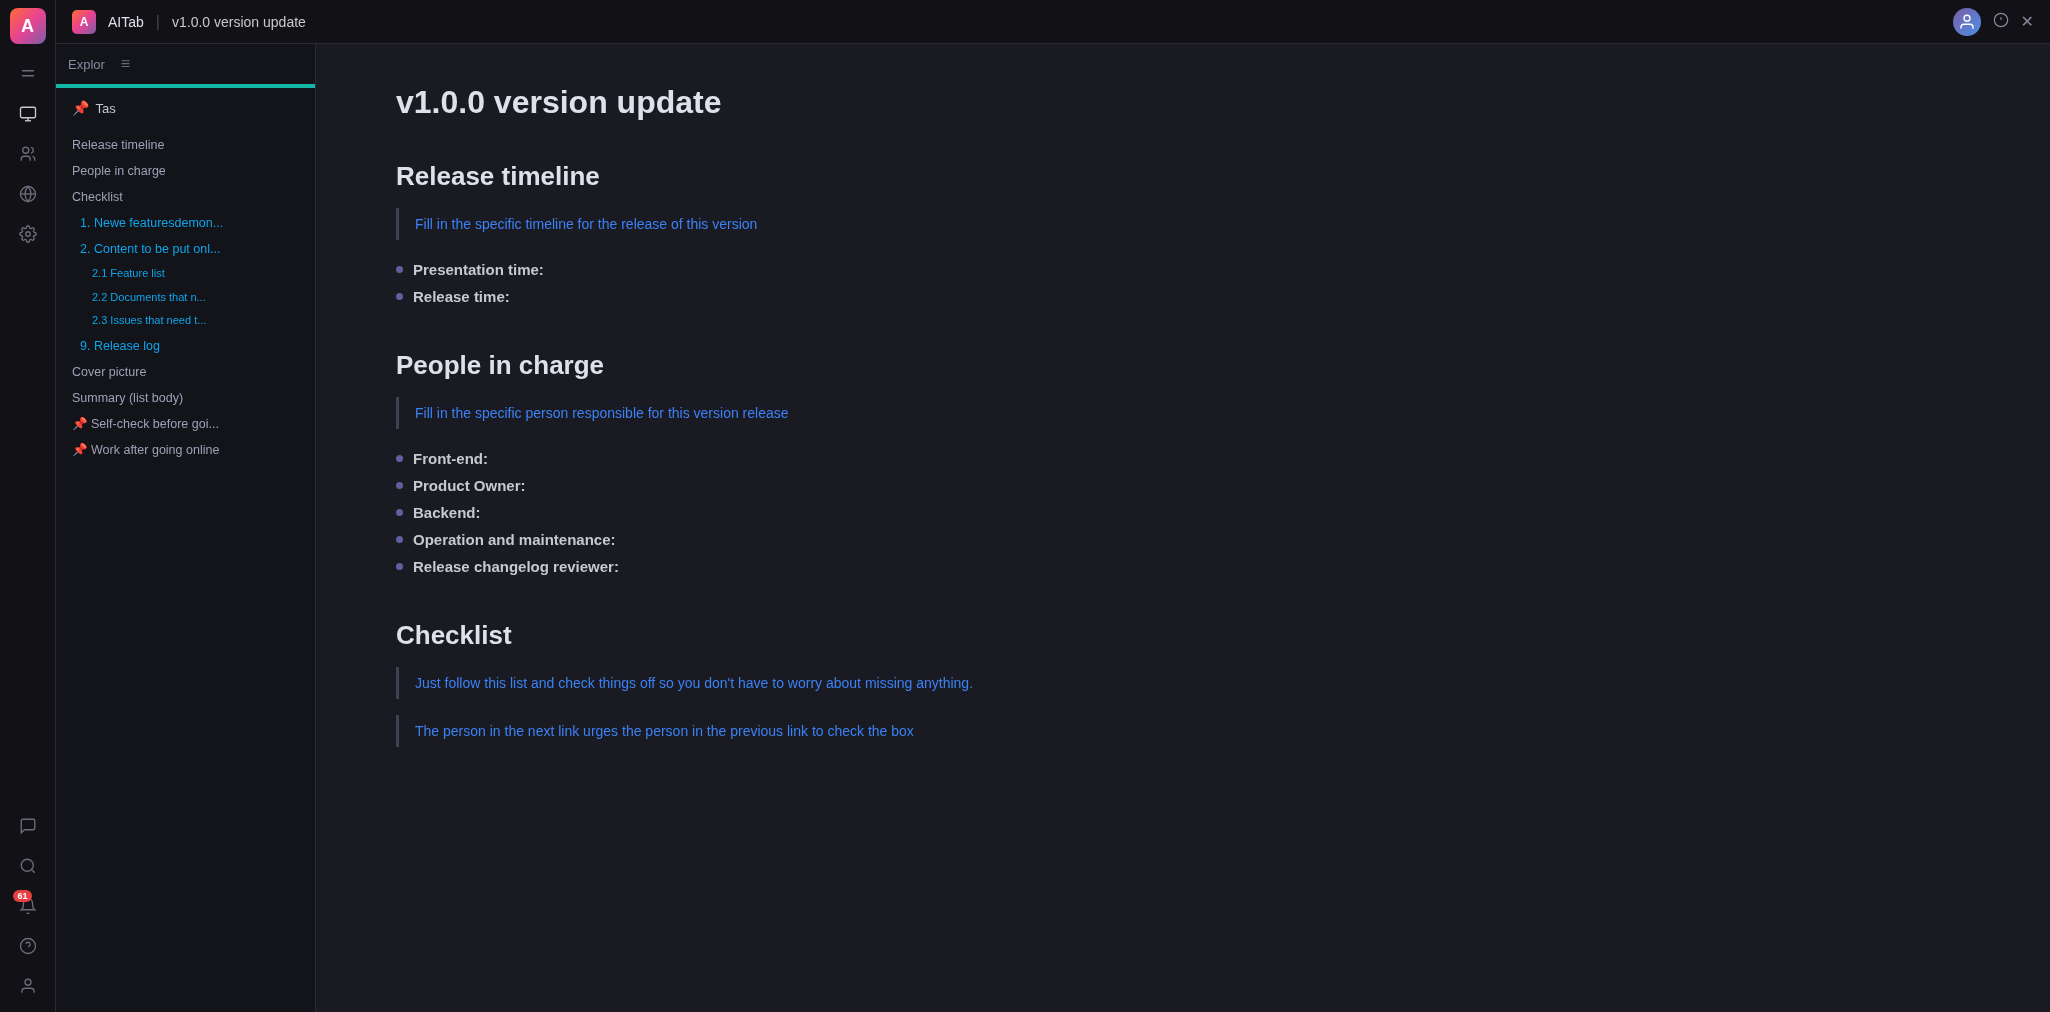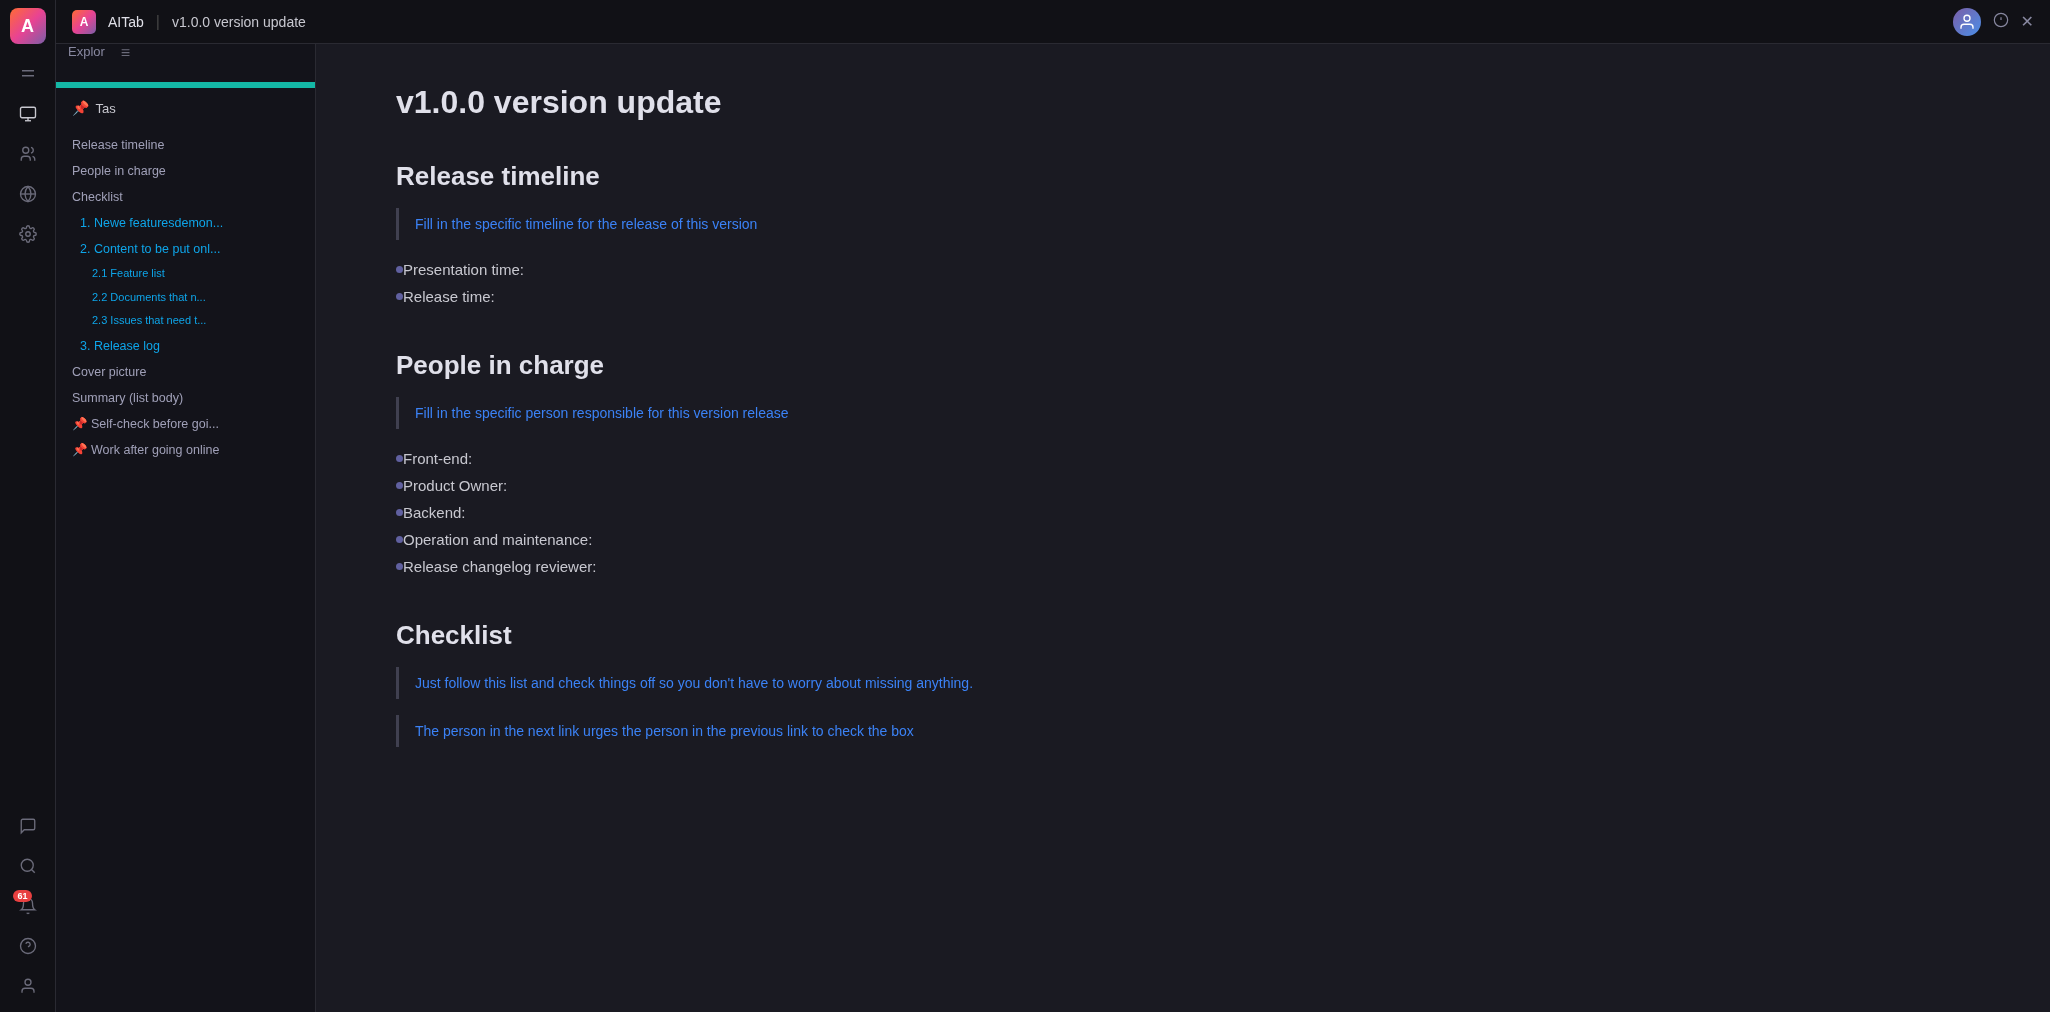--- a/index.html
+++ b/index.html
@@ -172,24 +172,24 @@
       border-right: 1px solid #2a2a32;
       display: flex;
       flex-direction: column;
       flex-shrink: 0;
       overflow: hidden;
     }
 
     .sidebar-top {
       height: 44px;
       display: flex;
-      align-items: flex-start;
+      align-items: center;
       padding: 0 12px;
       gap: 8px;
-      border-bottom: 6px solid #14b8a6;
+      border-bottom: 4px solid #14b8a6;
       flex-shrink: 0;
     }
 
     .sidebar-top .explore-label {
       color: #8888a0;
       font-size: 13px;
     }
 
     .sidebar-top .menu-icon {
       color: #6b6b7a;
@@ -281,23 +281,25 @@
 
     .bullet-list {
       list-style: none;
       padding: 0;
       margin: 0 0 16px 0;
     }
 
     .bullet-list li {
       display: flex;
       align-items: center;
+      gap: 10px;
       padding: 5px 0;
       font-size: 15px;
       color: #c8c8d0;
+      font-weight: bold;
     }
 
     .bullet-dot {
       width: 7px;
       height: 7px;
       border-radius: 50%;
       background: #6060a0;
       flex-shrink: 0;
     }
 
@@ -448,21 +450,21 @@
       <div class="toc-section">
 
       <div class="toc-item level-1">Release timeline</div>
           <div class="toc-item level-1">People in charge</div>
           <div class="toc-item level-1">Checklist</div>
           <div class="toc-item level-2">1. Newe featuresdemon...</div>
           <div class="toc-item level-2">2. Content to be put onl...</div>
           <div class="toc-item level-3">2.1 Feature list</div>
           <div class="toc-item level-3">2.2 Documents that n...</div>
           <div class="toc-item level-3">2.3 Issues that need t...</div>
-          <div class="toc-item level-2">3. Release log</div>
+          <div class="toc-item level-2">9. Release log</div>
           <div class="toc-item level-1">Cover picture</div>
           <div class="toc-item level-1">Summary (list body)</div>
           <div class="toc-item level-1">📌 Self-check before goi...</div>
           <div class="toc-item level-1">📌 Work after going online</div>
         </div>
     </div>
 
     <div class="document-area">
       <h1 class="doc-main-title">v1.0.0 version update</h1>
 

